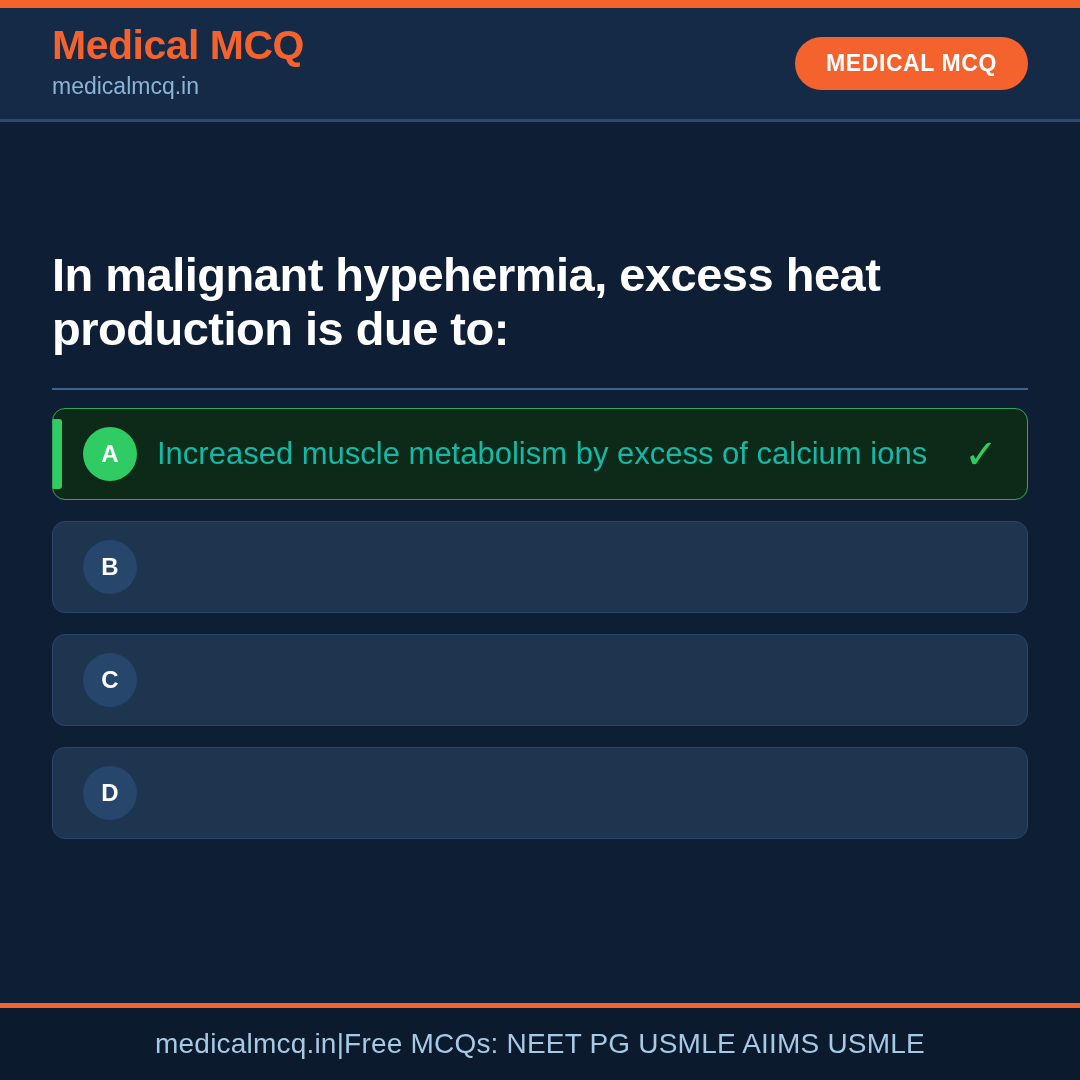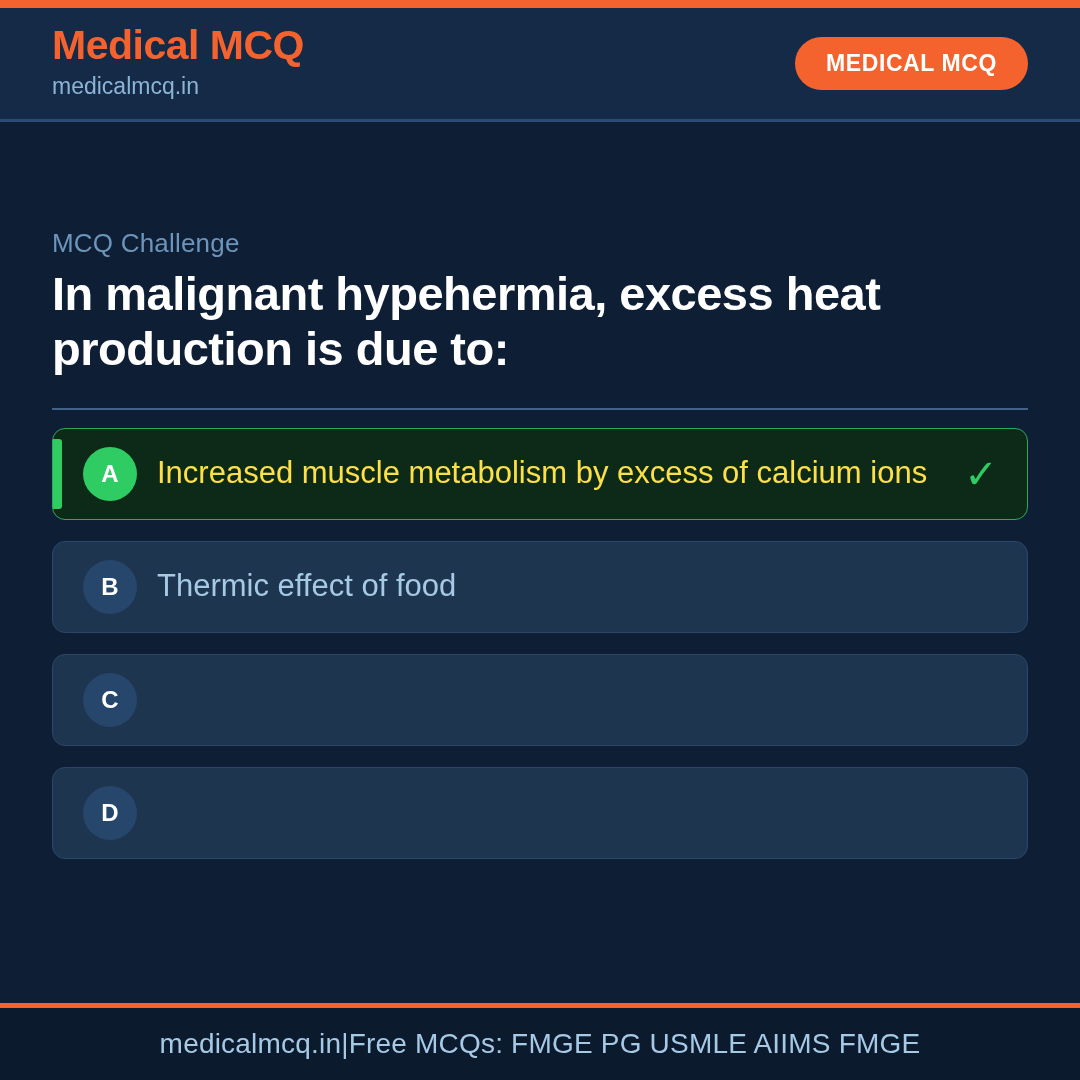--- a/index.html
+++ b/index.html
@@ -138,21 +138,21 @@
     position:absolute;
     left:0; top:10px; bottom:10px;
     width:9px;
     background:#2ecc63;
     border-radius:0 3px 3px 0;
   }
   .option.correct .badge {
     background:#2ecc63;
     color:#ffffff;
   }
-  .option.correct .text { color:#fde047; }
+  .option.correct .text { color:#14b8a6; }
   .option.correct .check { visibility:visible; }
 
   
   .footer-accent { height:5px; background:#f4632e; flex:0 0 5px; }
   .footer {
     flex:0 0 72px;
     background:#0b1a2d;
     display:flex; align-items:center; justify-content:center;
     gap:0;
   }
@@ -174,38 +174,36 @@
     <div class="brand">
       <div class="brand-title">Medical MCQ</div>
       <div class="brand-sub">medicalmcq.in</div>
     </div>
     <div class="header-badge">MEDICAL MCQ</div>
   </div>
 
   <div class="body">
     <div class="content">
 
-      <div class="kicker">MCQ Challenge</div>
 
       <div class="question">In malignant hypehermia, excess heat production is due to:</div>
 
       <div class="rule"></div>
 
       <div class="options">
 
         <div class="option correct">
           <span class="accent"></span>
           <span class="badge">A</span>
           <span class="text">Increased muscle metabolism by excess of calcium ions</span>
           <span class="check">✓</span>
         </div>
 
         <div class="option">
           <span class="badge">B</span>
-          <span class="text">Thermic effect of food</span>
           <span class="check"></span>
         </div>
 
         <div class="option">
           <span class="badge">C</span>
           <span class="check"></span>
         </div>
 
         <div class="option">
           <span class="badge">D</span>
@@ -213,16 +211,16 @@
         </div>
 
       </div>
     </div>
   </div>
 
   <div class="footer-accent"></div>
   <div class="footer">
     <span class="footer-text">medicalmcq.in</span>
     <span class="footer-text sep">|</span>
-    <span class="footer-text">Free MCQs: FMGE PG  USMLE  AIIMS  FMGE</span>
+    <span class="footer-text">Free MCQs: NEET PG  USMLE  AIIMS  USMLE</span>
   </div>
 
 </div>
 
 </body></html>

